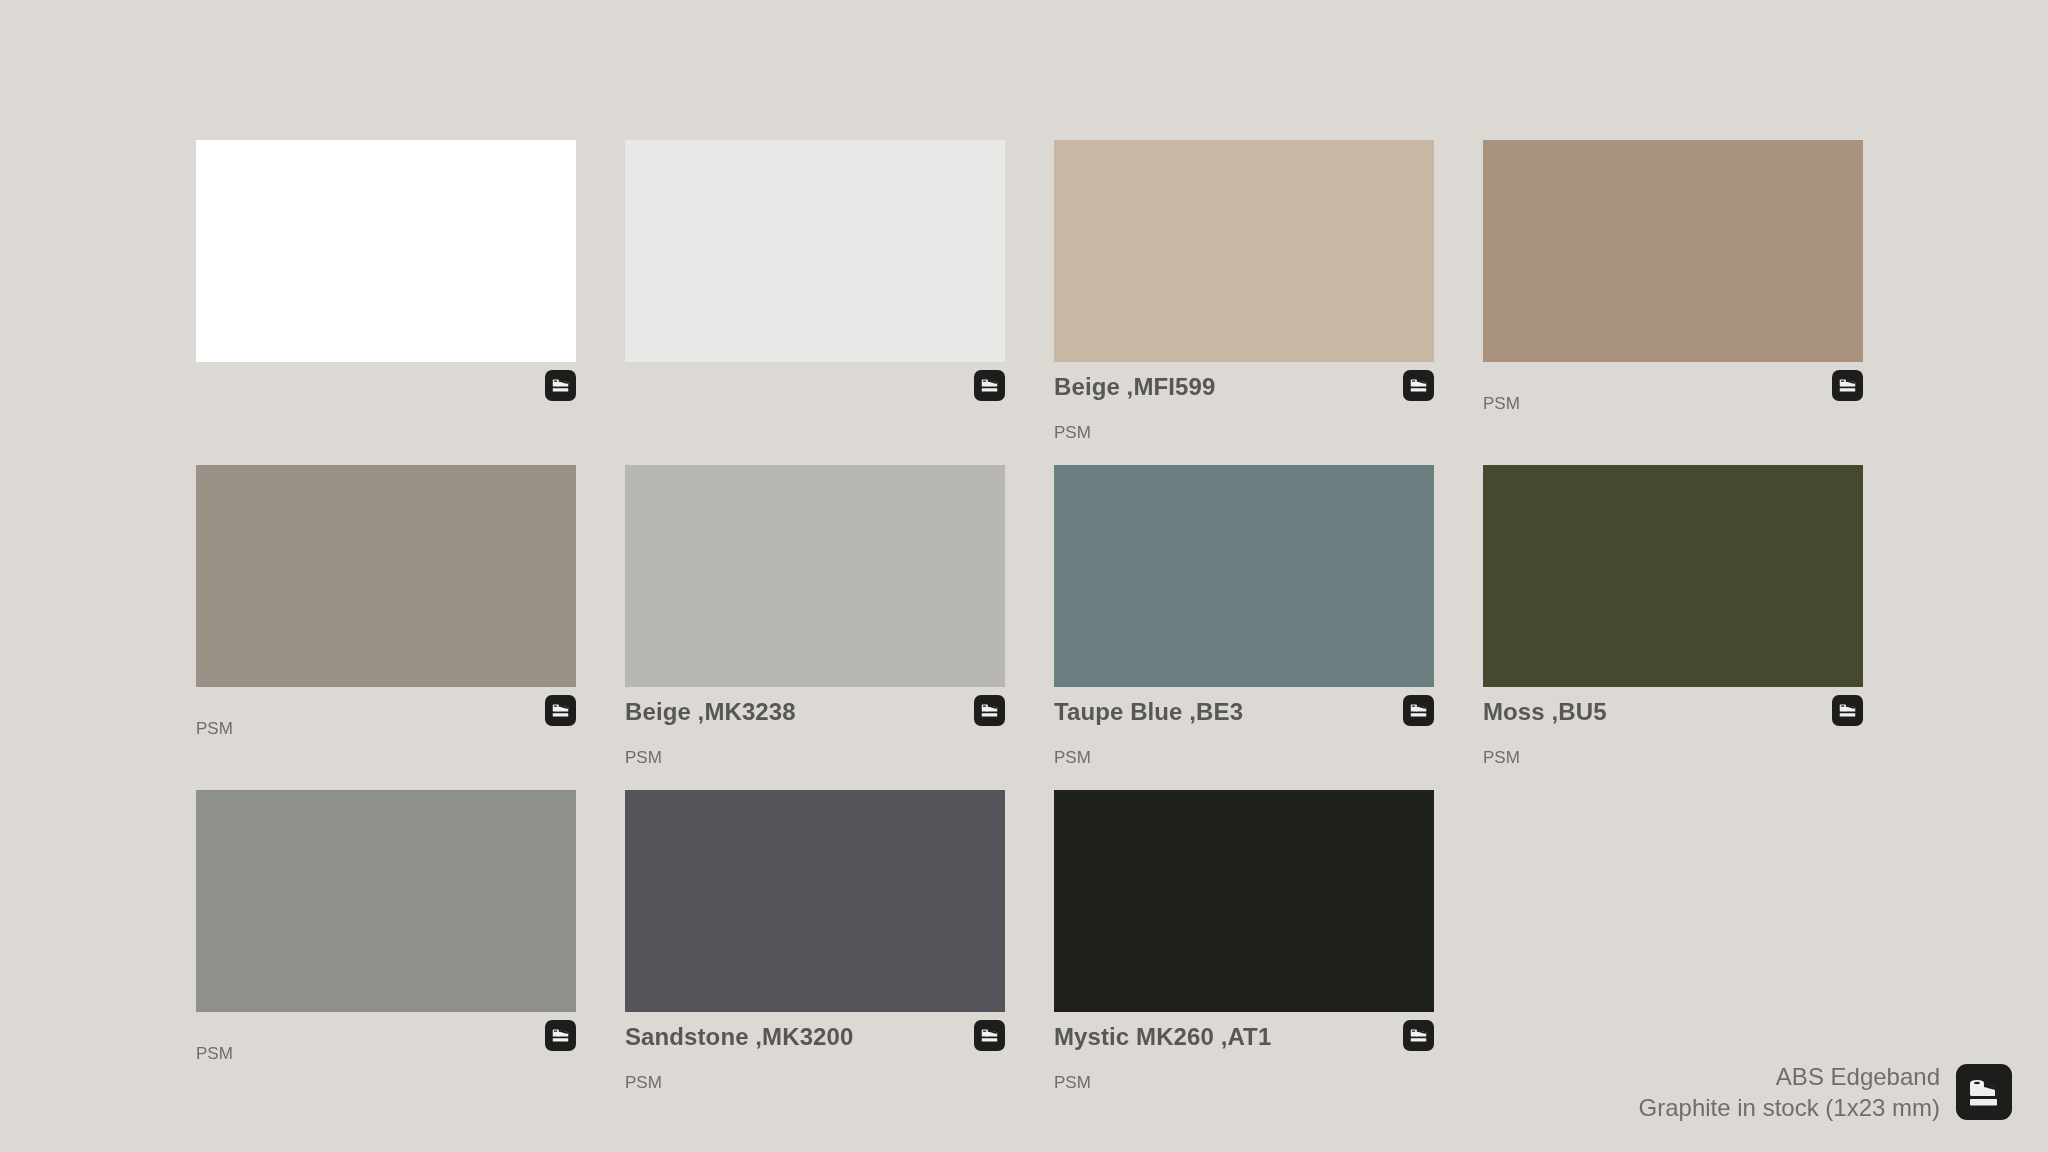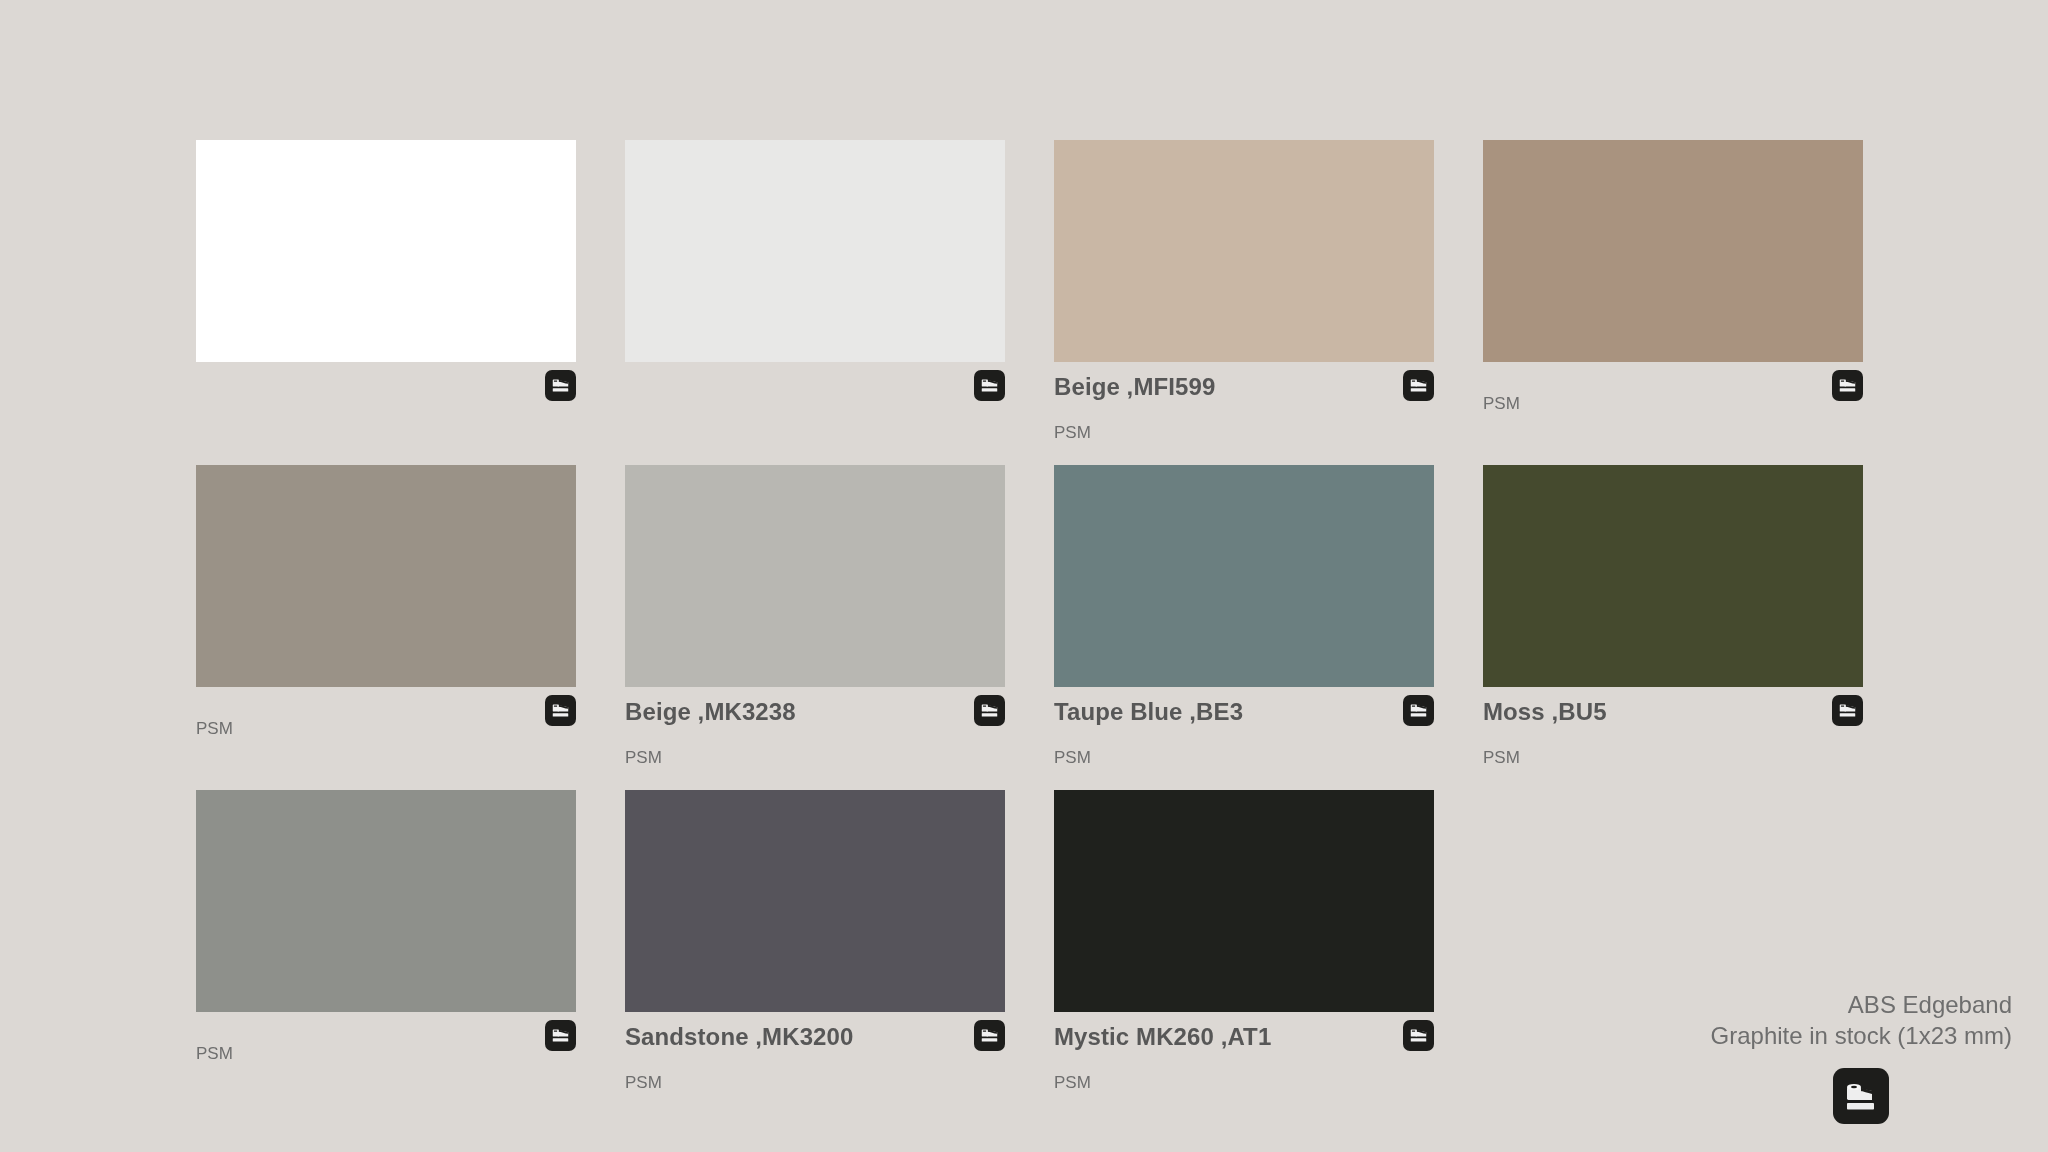--- a/index.html
+++ b/index.html
@@ -84,21 +84,20 @@
   .swatch-card.is-unlabeled .swatch-sub { visibility: hidden; }
 
   
   #legend {
     position: absolute;
     right: 36px;
     bottom: 28px;
     display: flex;
     align-items: center;
     gap: 16px;
-    flex-direction: column;
   }
 
   #legend-text {
     text-align: right;
     color: #6e6e6e;
     font-size: 24px;
     line-height: 1.32;
     white-space: nowrap;
   }
 

